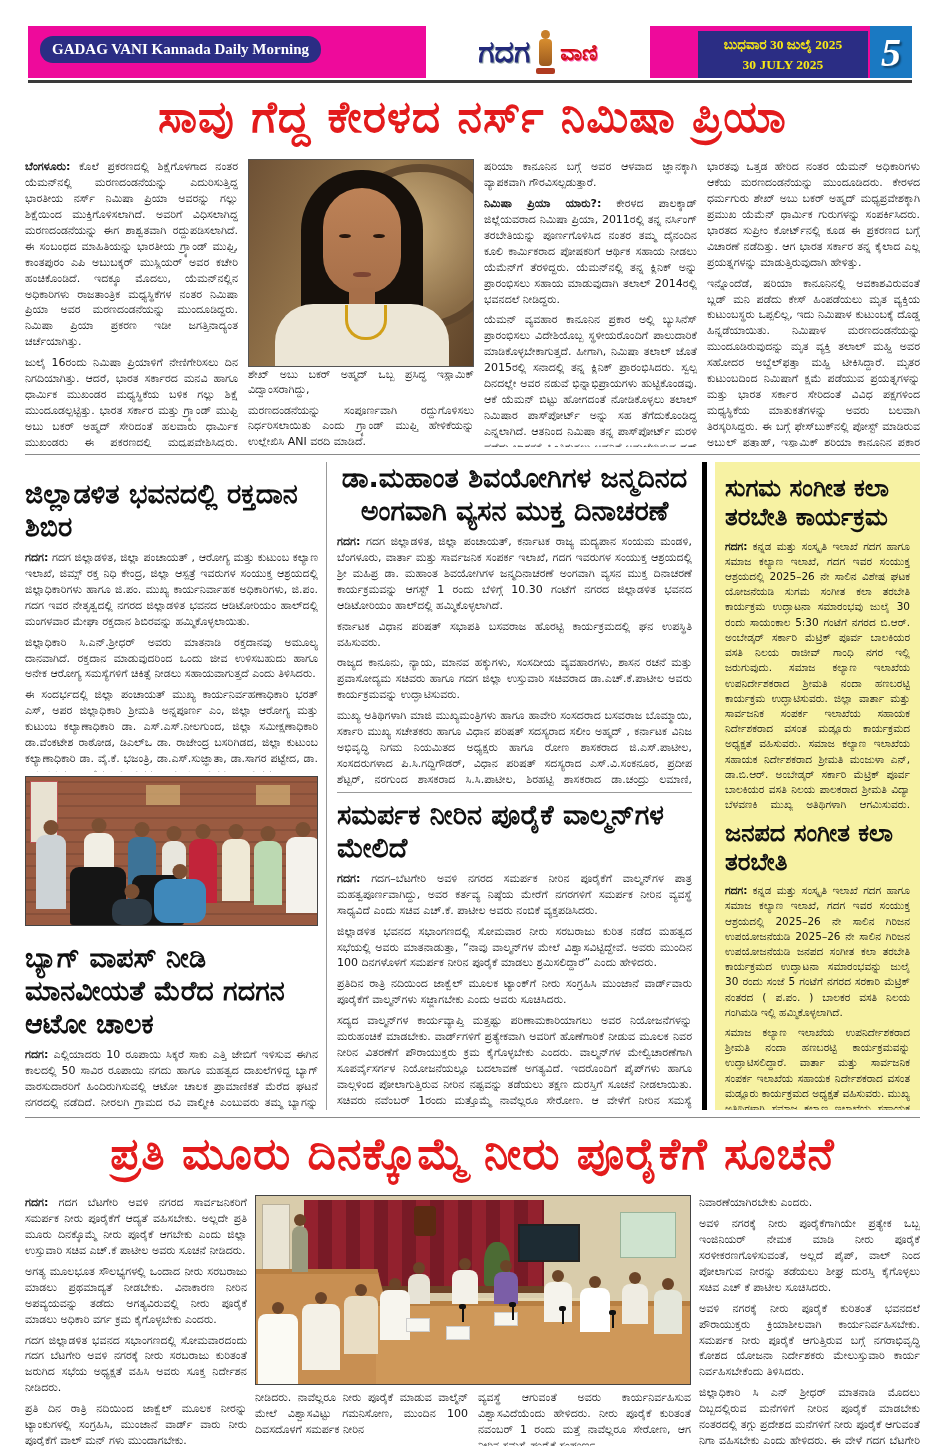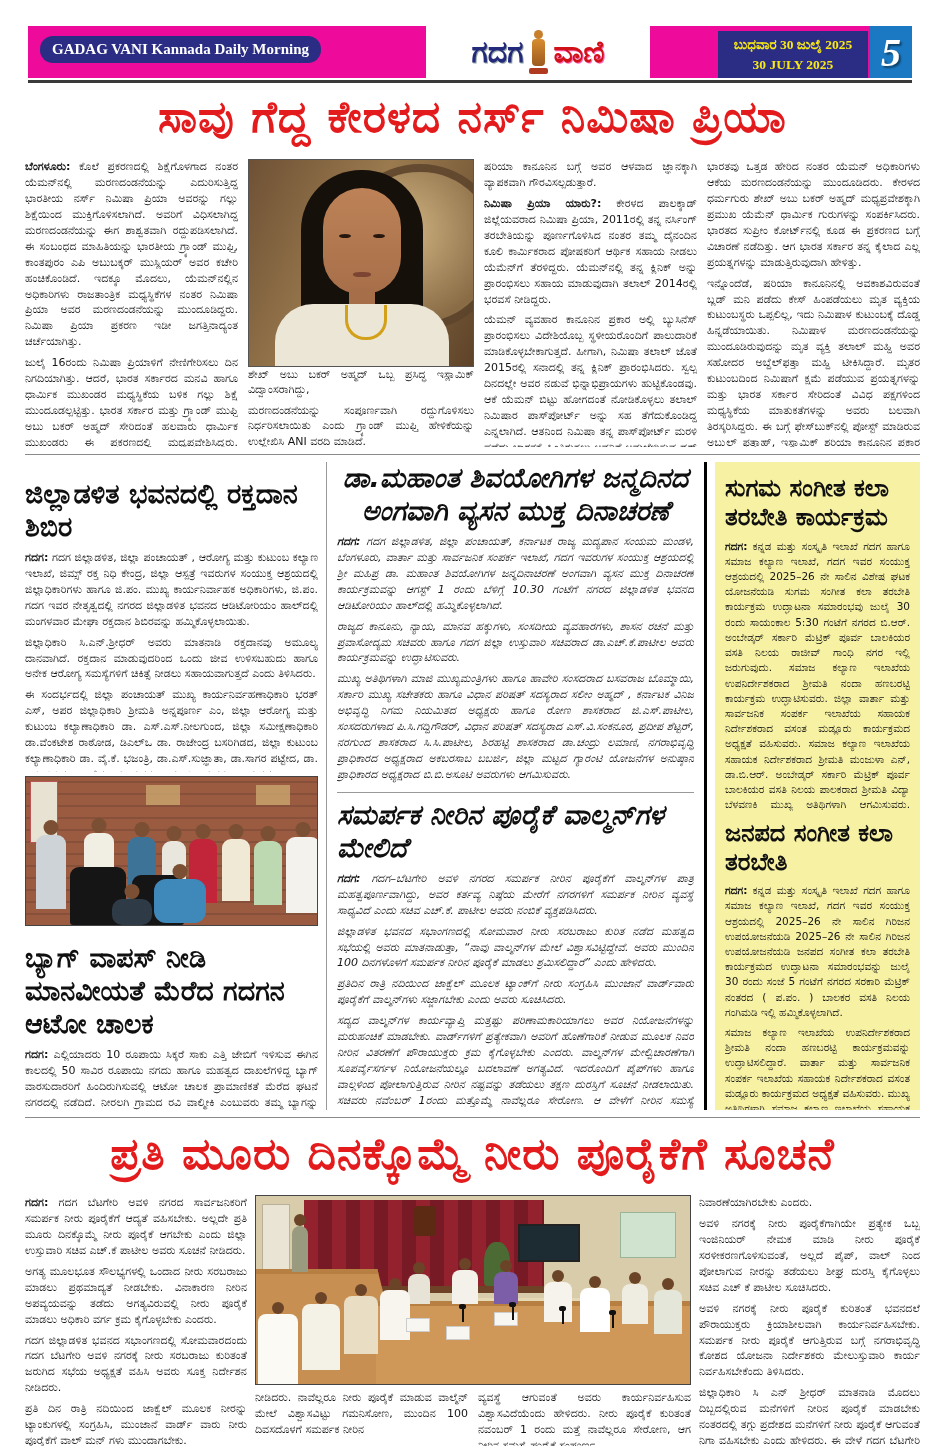--- a/index.html
+++ b/index.html
@@ -5,27 +5,27 @@
   html,body{margin:0;padding:0;background:#e8e8e8;}
   .page{position:relative;width:945px;height:1446px;background:#ffffff;margin:0 auto;
         font-family:"DejaVu Sans",sans-serif;color:#161616;overflow:hidden;}
   
   .masthead{position:relative;margin:26px 33px 0 28px;height:52px;background:var(--pink);}
   .mast-title-box{position:absolute;left:12px;top:10px;background:var(--navy);color:#fff;
         font-family:"Liberation Serif",serif;font-weight:bold;font-size:15px;padding:5px 12px;border-radius:13px;}
   .logo-panel{position:absolute;left:398px;top:0;bottom:0;width:224px;background:#fff;
         display:flex;align-items:center;justify-content:center;gap:5px;}
   .logo-gadag{font-size:30px;font-weight:800;color:#232a7a;text-shadow:1px 1px 0 #9aa;}
-  .logo-vani{font-size:30px;font-weight:800;color:#d01117;text-shadow:1px 1px 0 #f6b;}
+  .logo-vani{font-size:22px;font-weight:800;color:#d01117;text-shadow:1px 1px 0 #f6b;}
   .statue{position:relative;width:20px;height:44px;}
   .statue .st-head{position:absolute;left:6px;top:0;width:9px;height:9px;border-radius:50%;background:#c77f2c;}
   .statue .st-body{position:absolute;left:4px;top:9px;width:13px;height:27px;border-radius:4px;
         background:linear-gradient(#d78d2f,#9c5a1e);}
   .statue .st-base{position:absolute;left:1px;bottom:0;width:19px;height:6px;background:#b03a20;border-radius:2px;}
-  .date-box{position:absolute;right:44px;top:5px;bottom:0;width:150px;background:var(--navy);
+  .date-box{position:absolute;right:44px;top:5px;bottom:0;width:170px;background:var(--navy);
         color:var(--yellow);display:flex;flex-direction:column;align-items:center;justify-content:center;
         font-family:"Liberation Serif",serif;font-weight:bold;font-size:13.5px;line-height:1.45;}
   .page-num-box{position:absolute;right:0;top:0;bottom:0;width:42px;background:var(--blue);
         display:flex;align-items:center;justify-content:center;color:#fff;
         font-family:"Liberation Serif",serif;font-style:italic;font-weight:bold;font-size:40px;
         text-shadow:2px 2px 2px rgba(0,0,0,.45);}
   .mast-rule{height:3px;background:#3a3a3a;margin:2px 33px 0 28px;}
   
   .lead-headline{margin:6px 25px 0;height:62px;overflow:hidden;text-align:center;
         color:var(--red);font-size:44px;font-weight:800;line-height:1.25;letter-spacing:1px;}
@@ -53,21 +53,21 @@
   .np-eye.l{left:90px}.np-eye.r{left:124px}
   .np-lips{position:absolute;left:104px;top:112px;width:18px;height:5px;background:#7c4433;border-radius:40%;}
   .np-neck{position:absolute;left:100px;top:128px;width:26px;height:22px;background:#a76f49;}
   .np-body{position:absolute;left:26px;bottom:0;width:174px;height:62px;background:#ece6d6;
         border-radius:38px 38px 0 0;}
   .np-chain{position:absolute;left:96px;bottom:26px;width:36px;height:32px;border:3px solid #d2a019;
         border-top:none;border-radius:0 0 20px 20px;}
   
   .mid{display:flex;margin:0 25px;height:648px;overflow:hidden;}
   .mid-left{width:302px;padding-right:8px;border-right:1px solid #999;box-sizing:border-box;overflow:hidden;}
-  .mid-center{width:380px;padding:0 10px;border-right:3px solid #000000;box-sizing:border-box;overflow:hidden;font-style:italic;}
+  .mid-center{width:380px;padding:0 10px;border-right:5px solid #000000;box-sizing:border-box;overflow:hidden;}
   .mid-right{flex:1;padding-left:8px;box-sizing:border-box;overflow:hidden;}
   .mid-left .h2{font-size:27px;margin-top:16px;}
   .bc-body{height:222px;overflow:hidden;}
   
   .bloodphoto{position:relative;width:100%;height:150px;border:1px solid #444;overflow:hidden;margin:4px 0 8px;
         background:repeating-linear-gradient(0deg,#9a5b41 0 10px,#87503a 10px 12px);box-sizing:border-box;}
   .bp-poster{position:absolute;left:4px;top:4px;width:26px;height:60px;background:#e8e2d2;border:1px solid #b55;}
   .bp-win{position:absolute;top:8px;width:34px;height:20px;background:#caa66f;opacity:.8;}
   .pf{position:absolute;border-radius:9px 9px 0 0;}
   .pf::before{content:"";position:absolute;left:50%;transform:translateX(-50%);top:-15px;width:15px;height:15px;
@@ -163,21 +163,21 @@
         <div class="np-lips"></div>
         <div class="np-neck"></div>
         <div class="np-body"></div>
         <div class="np-chain"></div>
       </div>
       <p class="caption">ಶೇಖ್ ಅಬು ಬಕರ್ ಅಹ್ಮದ್ ಒಬ್ಬ ಪ್ರಸಿದ್ಧ ಇಸ್ಲಾಮಿಕ್ ವಿದ್ವಾಂಸರಾಗಿದ್ದು,</p>
       <p class="caption">ಮರಣದಂಡನೆಯನ್ನು ಸಂಪೂರ್ಣವಾಗಿ ರದ್ದುಗೊಳಿಸಲು ನಿರ್ಧರಿಸಲಾಯಿತು ಎಂದು ಗ್ರ್ಯಾಂಡ್ ಮುಫ್ತಿ ಹೇಳಿಕೆಯನ್ನು ಉಲ್ಲೇಖಿಸಿ ANI ವರದಿ ಮಾಡಿದೆ.</p>
     </div>
     <div class="lcol">
       <p>ಷರಿಯಾ ಕಾನೂನಿನ ಬಗ್ಗೆ ಅವರ ಆಳವಾದ ಜ್ಞಾನಕ್ಕಾಗಿ ವ್ಯಾಪಕವಾಗಿ ಗೌರವಿಸಲ್ಪಡುತ್ತಾರೆ.</p>
-      <p><b class="dl">ನಿಮಿಷಾ ಪ್ರಿಯಾ ಯಾರು?:</b> <span>ಕೇರಳದ ಪಾಲಕ್ಕಾಡ್ ಜಿಲ್ಲೆಯವರಾದ ನಿಮಿಷಾ ಪ್ರಿಯಾ, 2011ರಲ್ಲಿ ತನ್ನ ನರ್ಸಿಂಗ್ ತರಬೇತಿಯನ್ನು ಪೂರ್ಣಗೊಳಿಸಿದ ನಂತರ ತಮ್ಮ ದೈನಂದಿನ ಕೂಲಿ ಕಾರ್ಮಿಕರಾದ ಪೋಷಕರಿಗೆ ಆರ್ಥಿಕ ಸಹಾಯ ನೀಡಲು ಯೆಮೆನ್‌ಗೆ ತೆರಳಿದ್ದರು. ಯೆಮನ್‌ನಲ್ಲಿ ತನ್ನ ಕ್ಲಿನಿಕ್ ಅನ್ನು ಪ್ರಾರಂಭಿಸಲು ಸಹಾಯ ಮಾಡುವುದಾಗಿ ತಲಾಲ್ 2014ರಲ್ಲಿ ಭರವಸೆ ನೀಡಿದ್ದರು.</span></p>
+      <p><b class="dl">ನಿಮಿಷಾ ಪ್ರಿಯಾ ಯಾರು?:</b> <span>ಕೇರಳದ ಪಾಲಕ್ಕಾಡ್ ಜಿಲ್ಲೆಯವರಾದ ನಿಮಿಷಾ ಪ್ರಿಯಾ, 2011ರಲ್ಲಿ ತನ್ನ ನರ್ಸಿಂಗ್ ತರಬೇತಿಯನ್ನು ಪೂರ್ಣಗೊಳಿಸಿದ ನಂತರ ತಮ್ಮ ದೈನಂದಿನ ಕೂಲಿ ಕಾರ್ಮಿಕರಾದ ಪೋಷಕರಿಗೆ ಆರ್ಥಿಕ ಸಹಾಯ ನೀಡಲು ಯೆಮೆನ್‌ಗೆ ತೆರಳಿದ್ದರು. ಯೆಮನ್‌ನಲ್ಲಿ ತನ್ನ ಕ್ಲಿನಿಕ್ ಅನ್ನು ಪ್ರಾರಂಭಿಸಲು ಸಹಾಯ ಮಾಡುವುದಾಗಿ ತಲಾಲ್ 2014ರಲ್ಲಿ ಭವನದಲೆ ನೀಡಿದ್ದರು.</span></p>
       <p>ಯೆಮನ್ ವ್ಯವಹಾರ ಕಾನೂನಿನ ಪ್ರಕಾರ ಅಲ್ಲಿ ಬ್ಯುಸಿನೆಸ್ ಪ್ರಾರಂಭಿಸಲು ವಿದೇಶಿಯೊಬ್ಬ ಸ್ಥಳೀಯರೊಂದಿಗೆ ಪಾಲುದಾರಿಕೆ ಮಾಡಿಕೊಳ್ಳಬೇಕಾಗುತ್ತದೆ. ಹೀಗಾಗಿ, ನಿಮಿಷಾ ತಲಾಲ್ ಜೊತೆ 2015ರಲ್ಲಿ ಸನಾದಲ್ಲಿ ತನ್ನ ಕ್ಲಿನಿಕ್ ಪ್ರಾರಂಭಿಸಿದರು. ಸ್ವಲ್ಪ ದಿನದಲ್ಲೇ ಅವರ ನಡುವೆ ಭಿನ್ನಾಭಿಪ್ರಾಯಗಳು ಹುಟ್ಟಿಕೊಂಡವು. ಆಕೆ ಯೆಮನ್ ಬಿಟ್ಟು ಹೋಗದಂತೆ ನೋಡಿಕೊಳ್ಳಲು ತಲಾಲ್ ನಿಮಿಷಾರ ಪಾಸ್‌ಪೋರ್ಟ್ ಅನ್ನು ಸಹ ತೆಗೆದುಕೊಂಡಿದ್ದ ಎನ್ನಲಾಗಿದೆ. ಆತನಿಂದ ನಿಮಿಷಾ ತನ್ನ ಪಾಸ್‌ಪೋರ್ಟ್ ಮರಳಿ ಪಡೆದು ಭಾರತಕ್ಕೆ ಹಿಂತಿರುಗಲು ಅವನಿಗೆ ಅಮಲೇರಿಸುವ ಡ್ರಗ್ ಚುಚ್ಚಿದಳು. ಆದರೆ, ಅದು ಓವರ್ ಡೋಸ್ ಆಗಿ ಆತ ಸಾವನ್ನಪ್ಪಿದನು. ಇದರಿಂದ ಆಕೆಯನ್ನು ಬಂಧಿಸಿ, ಗಲ್ಲು ಶಿಕ್ಷೆಗೆ ಗುರಿಪಡಿಸಲಾಯಿತು.</p>
 
     </div>
     <div class="lcol">
       <p>ಭಾರತವು ಒತ್ತಡ ಹೇರಿದ ನಂತರ ಯೆಮನ್ ಅಧಿಕಾರಿಗಳು ಆಕೆಯ ಮರಣದಂಡನೆಯನ್ನು ಮುಂದೂಡಿದರು. ಕೇರಳದ ಧರ್ಮಗುರು ಶೇಖ್ ಅಬು ಬಕರ್ ಅಹ್ಮದ್ ಮಧ್ಯಪ್ರವೇಶಕ್ಕಾಗಿ ಪ್ರಮುಖ ಯೆಮೆನ್ ಧಾರ್ಮಿಕ ಗುರುಗಳನ್ನು ಸಂಪರ್ಕಿಸಿದರು. ಭಾರತದ ಸುಪ್ರೀಂ ಕೋರ್ಟ್‌ನಲ್ಲಿ ಕೂಡ ಈ ಪ್ರಕರಣದ ಬಗ್ಗೆ ವಿಚಾರಣೆ ನಡೆದಿತ್ತು. ಆಗ ಭಾರತ ಸರ್ಕಾರ ತನ್ನ ಕೈಲಾದ ಎಲ್ಲ ಪ್ರಯತ್ನಗಳನ್ನು ಮಾಡುತ್ತಿರುವುದಾಗಿ ಹೇಳಿತ್ತು.</p>
       <p>ಇನ್ನೊಂದೆಡೆ, ಷರಿಯಾ ಕಾನೂನಿನಲ್ಲಿ ಅವಕಾಶವಿರುವಂತೆ ಬ್ಲಡ್ ಮನಿ ಪಡೆದು ಕೇಸ್ ಹಿಂಪಡೆಯಲು ಮೃತ ವ್ಯಕ್ತಿಯ ಕುಟುಂಬಸ್ಥರು ಒಪ್ಪಲಿಲ್ಲ, ಇದು ನಿಮಿಷಾಳ ಕುಟುಂಬಕ್ಕೆ ದೊಡ್ಡ ಹಿನ್ನಡೆಯಾಯಿತು. ನಿಮಿಷಾಳ ಮರಣದಂಡನೆಯನ್ನು ಮುಂದೂಡಿರುವುದನ್ನು ಮೃತ ವ್ಯಕ್ತಿ ತಲಾಲ್ ಮಹ್ದಿ ಅವರ ಸಹೋದರ ಅಬ್ದೆಲ್‌ಫತ್ತಾ ಮಹ್ದಿ ಟೀಕಿಸಿದ್ದಾರೆ. ಮೃತರ ಕುಟುಂಬದಿಂದ ನಿಮಿಷಾಗೆ ಕ್ಷಮೆ ಪಡೆಯುವ ಪ್ರಯತ್ನಗಳನ್ನು ಮತ್ತು ಭಾರತ ಸರ್ಕಾರ ಸೇರಿದಂತೆ ವಿವಿಧ ಪಕ್ಷಗಳಿಂದ ಮಧ್ಯಸ್ಥಿಕೆಯ ಮಾತುಕತೆಗಳನ್ನು ಅವರು ಬಲವಾಗಿ ತಿರಸ್ಕರಿಸಿದ್ದರು. ಈ ಬಗ್ಗೆ ಫೇಸ್‌ಬುಕ್‌ನಲ್ಲಿ ಪೋಸ್ಟ್ ಮಾಡಿರುವ ಅಬ್ದುಲ್ ಫತ್ತಾಹ್, ಇಸ್ಲಾಮಿಕ್ ಶರಿಯಾ ಕಾನೂನಿನ ಪ್ರಕಾರ ಕಿಸಾಸ್ (ಪ್ರತೀಕಾರ)ಗಾಗಿ ನಮ್ಮ ಬೇಡಿಕೆ ದೃಢವಾಗಿದೆ. ಮರಣದಂಡನೆ ಜಾರಿಯಾಗುವವರೆಗೆ ಕಾನೂನು ಕ್ರಮಗಳನ್ನು ಮುಂದುವರಿಸುತ್ತೇವೆ. ಮರಣದಂಡನೆಯನ್ನು ಮುಂದೂಡಿದ ಮಾತ್ರಕ್ಕೆ ಆಕೆ ಗಲ್ಲಿಗೇರುವುದು ತಪ್ಪುವುದಿಲ್ಲ ಎಂದು ಹೇಳಿದ್ದರು. ಆದರೆ, ಕೊನೆಗೂ ನಿಮಿಷಾ ಗಲ್ಲು ಶಿಕ್ಷೆಯಿಂದ ಪಾರಾಗಿ ಸಾವನ್ನು ಗೆದ್ದಿದ್ದಾರೆ.</p>
     </div>
   </div>
 
   <div class="hrule"></div>
@@ -212,20 +212,21 @@
       <div class="h2 auto-head">ಬ್ಯಾಗ್ ವಾಪಸ್ ನೀಡಿ ಮಾನವೀಯತೆ ಮೆರೆದ ಗದಗನ ಆಟೋ ಚಾಲಕ</div>
       <div class="bodytext auto-body">
         <p><b class="dl">ಗದಗ:</b> <span>ಎಲ್ಲಿಯಾದರು 10 ರೂಪಾಯಿ ಸಿಕ್ಕರೆ ಸಾಕು ಎತ್ತಿ ಜೇಬಿಗೆ ಇಳಿಸುವ ಈಗಿನ ಕಾಲದಲ್ಲಿ 50 ಸಾವಿರ ರೂಪಾಯಿ ನಗದು ಹಾಗೂ ಮಹತ್ವದ ದಾಖಲೆಗಳಿದ್ದ ಬ್ಯಾಗ್ ವಾರಸುದಾರರಿಗೆ ಹಿಂದಿರುಗಿಸುವಲ್ಲಿ ಆಟೋ ಚಾಲಕ ಪ್ರಾಮಾಣಿಕತೆ ಮೆರೆದ ಘಟನೆ ನಗರದಲ್ಲಿ ನಡೆದಿದೆ. ನೀರಲಗಿ ಗ್ರಾಮದ ರವಿ ವಾಲ್ಮೀಕಿ ಎಂಬುವರು ತಮ್ಮ ಬ್ಯಾಗನ್ನು ಕಳೆದುಕೊಂಡಿದ್ದರು. ಸಯ್ಯದ್ ಹುಸೇನ್ ಮುಲ್ಲಾ ಎಂಬ ಆಟೋ ಚಾಲಕನಿಗೆ ಹಣ ಹಾಗೂ ಮಹತ್ವದ ದಾಖಲೆಗಳಿರುವ ಬ್ಯಾಗ್ ಸಿಕ್ಕಿದೆ. ಜುಲೈ 27 ರಂದು ಬೆಟಗೇರಿ ಬಡಾವಣೆ ಪೊಲೀಸ್ ಠಾಣೆ ವ್ಯಾಪ್ತಿಯ ಸಾಯಿಬಾಬಾ ದೇವಸ್ಥಾನದಿಂದ ಹಳೆ ಬಸ್ ನಿಲ್ದಾಣದ ಕಡೆಗೆ ಹೋಗುವಾಗ ಬ್ಯಾಗ್ ಸಿಕ್ಕಿದೆ. ಗಮನಿಸಿದ ಆಟೋ ಚಾಲಕ ಸಯ್ಯದ್ ಬೆಟಗೇರಿ ಬಡಾವಣೆ ಪೊಲೀಸ್ ಠಾಣೆಗೆ ನೀಡುವ ಮೂಲಕ ತಮ್ಮ ಪ್ರಾಮಾಣಿಕತೆಯನ್ನು ಮೆರೆದಿದ್ದರು. ಎಸ್ಪಿ ರೋಹನ್ ಜಗದೀಶ್ ನೇತೃತ್ವದಲ್ಲಿ ವಾರಸುದಾರರಿಗೆ ಹಣ ಹಾಗೂ ದಾಖಲೆಗಳಿರುವ ಬ್ಯಾಗ್ ಹಸ್ತಾಂತರ ಮಾಡಲಾಯಿತು.</span></p>
       </div>
     </div>
 
     <div class="mid-center">
       <div class="h2 center">ಡಾ.ಮಹಾಂತ ಶಿವಯೋಗಿಗಳ ಜನ್ಮದಿನದ ಅಂಗವಾಗಿ ವ್ಯಸನ ಮುಕ್ತ ದಿನಾಚರಣೆ</div>
       <div class="bodytext mc-body1">
         <p><b class="dl">ಗದಗ:</b> <span>ಗದಗ ಜಿಲ್ಲಾಡಳಿತ, ಜಿಲ್ಲಾ ಪಂಚಾಯತ್, ಕರ್ನಾಟಕ ರಾಜ್ಯ ಮದ್ಯಪಾನ ಸಂಯಮ ಮಂಡಳಿ, ಬೆಂಗಳೂರು, ವಾರ್ತಾ ಮತ್ತು ಸಾರ್ವಜನಿಕ ಸಂಪರ್ಕ ಇಲಾಖೆ, ಗದಗ ಇವರುಗಳ ಸಂಯುಕ್ತ ಆಶ್ರಯದಲ್ಲಿ ಶ್ರೀ ಮಹಿಪ್ರ ಡಾ. ಮಹಾಂತ ಶಿವಯೋಗಿಗಳ ಜನ್ಮದಿನಾಚರಣೆ ಅಂಗವಾಗಿ ವ್ಯಸನ ಮುಕ್ತ ದಿನಾಚರಣೆ ಕಾರ್ಯಕ್ರಮವನ್ನು ಆಗಸ್ಟ್ 1 ರಂದು ಬೆಳಿಗ್ಗೆ 10.30 ಗಂಟೆಗೆ ನಗರದ ಜಿಲ್ಲಾಡಳಿತ ಭವನದ ಆಡಿಟೋರಿಯಂ ಹಾಲ್‌ದಲ್ಲಿ ಹಮ್ಮಿಕೊಳ್ಳಲಾಗಿದೆ.</span></p>
+        <p>ಕರ್ನಾಟಕ ವಿಧಾನ ಪರಿಷತ್ ಸಭಾಪತಿ ಬಸವರಾಜ ಹೊರಟ್ಟಿ ಕಾರ್ಯಕ್ರಮದಲ್ಲಿ ಘನ ಉಪಸ್ಥಿತಿ ವಹಿಸುವರು.</p>
         <p>ರಾಜ್ಯದ ಕಾನೂನು, ನ್ಯಾಯ, ಮಾನವ ಹಕ್ಕುಗಳು, ಸಂಸದೀಯ ವ್ಯವಹಾರಗಳು, ಶಾಸನ ರಚನೆ ಮತ್ತು ಪ್ರವಾಸೋದ್ಯಮ ಸಚಿವರು ಹಾಗೂ ಗದಗ ಜಿಲ್ಲಾ ಉಸ್ತುವಾರಿ ಸಚಿವರಾದ ಡಾ.ಎಚ್.ಕೆ.ಪಾಟೀಲ ಅವರು ಕಾರ್ಯಕ್ರಮವನ್ನು ಉದ್ಘಾಟಿಸುವರು.</p>
         <p>ಮುಖ್ಯ ಅತಿಥಿಗಳಾಗಿ ಮಾಜಿ ಮುಖ್ಯಮಂತ್ರಿಗಳು ಹಾಗೂ ಹಾವೇರಿ ಸಂಸದರಾದ ಬಸವರಾಜ ಬೊಮ್ಮಾಯಿ, ಸರ್ಕಾರಿ ಮುಖ್ಯ ಸಚೇತಕರು ಹಾಗೂ ವಿಧಾನ ಪರಿಷತ್ ಸದಸ್ಯರಾದ ಸಲೀಂ ಅಹ್ಮದ್ , ಕರ್ನಾಟಕ ವಿನಿಜ ಅಭಿವೃದ್ಧಿ ನಿಗಮ ನಿಯಮಿತದ ಅಧ್ಯಕ್ಷರು ಹಾಗೂ ರೋಣ ಶಾಸಕರಾದ ಜಿ.ಎಸ್.ಪಾಟೀಲ, ಸಂಸದರುಗಳಾದ ಪಿ.ಸಿ.ಗದ್ದಿಗೌಡರ್, ವಿಧಾನ ಪರಿಷತ್ ಸದಸ್ಯರಾದ ಎಸ್.ವಿ.ಸಂಕನೂರ, ಪ್ರದೀಪ ಶೆಟ್ಟರ್, ನರಗುಂದ ಶಾಸಕರಾದ ಸಿ.ಸಿ.ಪಾಟೀಲ, ಶಿರಹಟ್ಟಿ ಶಾಸಕರಾದ ಡಾ.ಚಂದ್ರು ಲಮಾಣಿ, ನಗರಾಭಿವೃದ್ಧಿ ಪ್ರಾಧಿಕಾರದ ಅಧ್ಯಕ್ಷರಾದ ಅಕಬರಸಾಬ ಬಬರ್ಜಿ, ಜಿಲ್ಲಾ ಮಟ್ಟದ ಗ್ಯಾರಂಟಿ ಯೋಜನೆಗಳ ಅನುಷ್ಠಾನ ಪ್ರಾಧಿಕಾರದ ಅಧ್ಯಕ್ಷರಾದ ಬಿ.ಬಿ.ಅಸೂಟಿ ಅವರುಗಳು ಆಗಮಿಸುವರು.</p>
 
       </div>
       <div class="mc-rule"></div>
       <div class="h2 water-head">ಸಮರ್ಪಕ ನೀರಿನ ಪೂರೈಕೆ ವಾಲ್ಮನ್‌ಗಳ ಮೇಲಿದೆ</div>
       <div class="bodytext mc-body2">
         <p><b class="dl">ಗದಗ:</b> <span>ಗದಗ–ಬೆಟಗೇರಿ ಅವಳಿ ನಗರದ ಸಮರ್ಪಕ ನೀರಿನ ಪೂರೈಕೆಗೆ ವಾಲ್ಮನ್‌ಗಳ ಪಾತ್ರ ಮಹತ್ವಪೂರ್ಣವಾಗಿದ್ದು, ಅವರ ಕರ್ತವ್ಯ ನಿಷ್ಠೆಯ ಮೇರೆಗೆ ನಗರಗಳಿಗೆ ಸಮರ್ಪಕ ನೀರಿನ ವ್ಯವಸ್ಥೆ ಸಾಧ್ಯವಿದೆ ಎಂದು ಸಚಿವ ಎಚ್.ಕೆ. ಪಾಟೀಲ ಅವರು ನಂಬಿಕೆ ವ್ಯಕ್ತಪಡಿಸಿದರು.</span></p>
         <p>ಜಿಲ್ಲಾಡಳಿತ ಭವನದ ಸಭಾಂಗಣದಲ್ಲಿ ಸೋಮವಾರ ನೀರು ಸರಬರಾಜು ಕುರಿತ ನಡೆದ ಮಹತ್ವದ ಸಭೆಯಲ್ಲಿ ಅವರು ಮಾತನಾಡುತ್ತಾ, “ನಾವು ವಾಲ್ಮನ್‌ಗಳ ಮೇಲೆ ವಿಶ್ವಾಸವಿಟ್ಟಿದ್ದೇವೆ. ಅವರು ಮುಂದಿನ 100 ದಿನಗಳೊಳಗೆ ಸಮರ್ಪಕ ನೀರಿನ ಪೂರೈಕೆ ಮಾಡಲು ಶ್ರಮಿಸಲಿದ್ದಾರೆ” ಎಂದು ಹೇಳಿದರು.</p>
         <p>ಪ್ರತಿದಿನ ರಾತ್ರಿ ನದಿಯಿಂದ ಜಾಕ್ವೆಲ್ ಮೂಲಕ ಟ್ಯಾಂಕ್‌ಗೆ ನೀರು ಸಂಗ್ರಹಿಸಿ ಮುಂಜಾನೆ ವಾರ್ಡ್‌ವಾರು ಪೂರೈಕೆಗೆ ವಾಲ್ಮನ್‌ಗಳು ಸಜ್ಜಾಗಬೇಕು ಎಂದು ಅವರು ಸೂಚಿಸಿದರು.</p>

